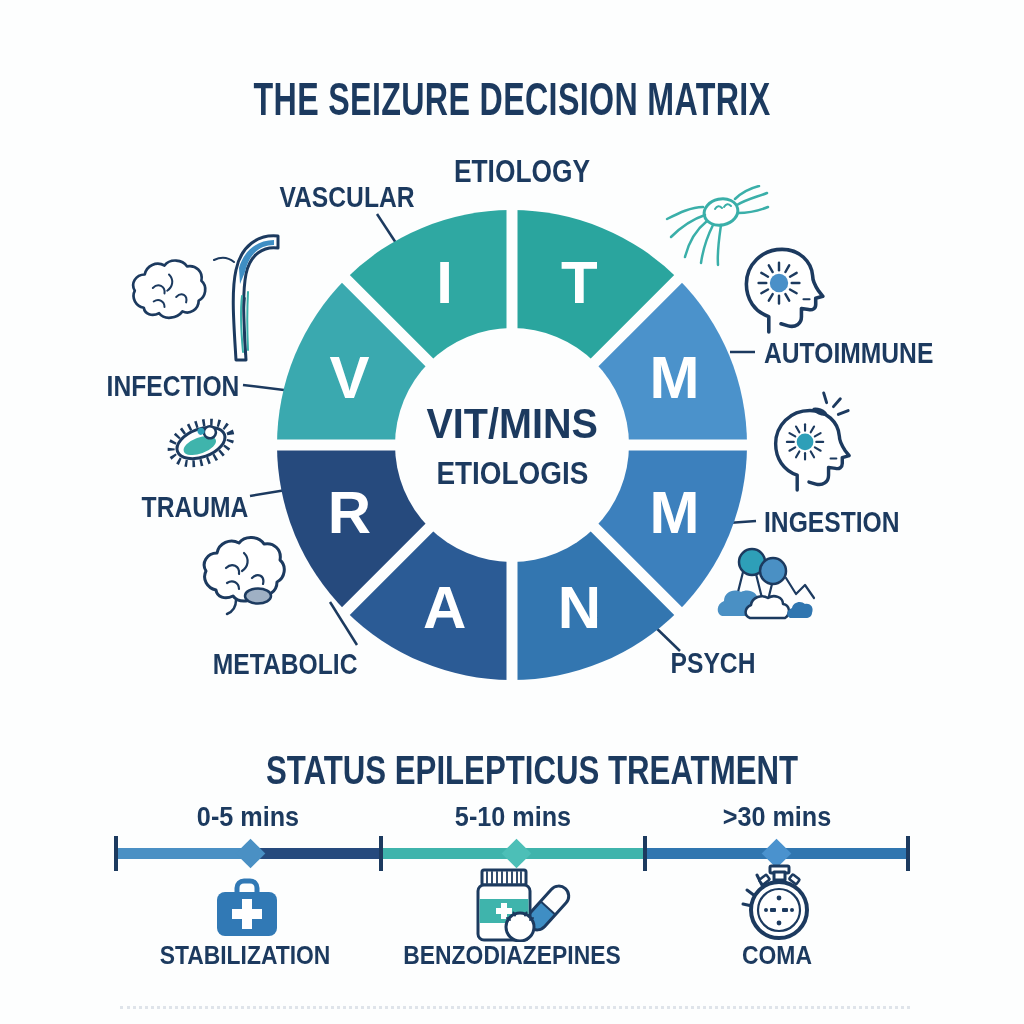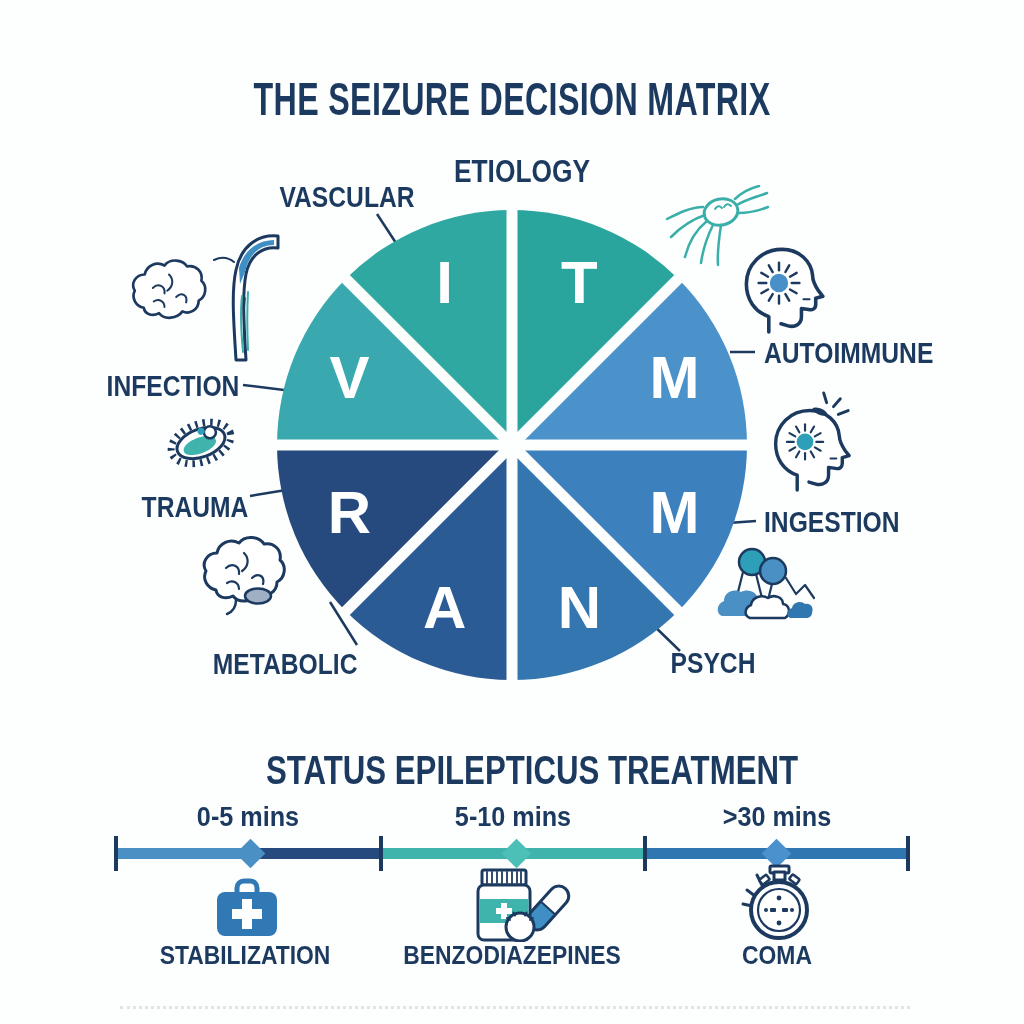--- a/index.html
+++ b/index.html
@@ -96,20 +96,24 @@
     <div class="wheel-divider" style="--d:90deg"></div>
     <div class="wheel-divider" style="--d:135deg"></div>
     <span class="ring-letter" style="--a:22.5deg">T</span>
     <span class="ring-letter" style="--a:67.5deg">M</span>
     <span class="ring-letter" style="--a:112.5deg">M</span>
     <span class="ring-letter" style="--a:157.5deg">N</span>
     <span class="ring-letter" style="--a:202.5deg">A</span>
     <span class="ring-letter" style="--a:247.5deg">R</span>
     <span class="ring-letter" style="--a:292.5deg">V</span>
     <span class="ring-letter" style="--a:337.5deg">I</span>
+    <div class="wheel-center">
+      <div class="center-line1">VIT/MINS</div>
+      <div class="center-line2">ETIOLOGIS</div>
+    </div>
   </div>
 
   <div class="t lbl ctr sx85 lbl-etiology">ETIOLOGY</div>
   <div class="t lbl ctr sx85 lbl-vascular">VASCULAR</div>
   <div class="t lbl ctr sx85 lbl-infection">INFECTION</div>
   <div class="t lbl ctr sx85 lbl-trauma">TRAUMA</div>
   <div class="t lbl ctr sx85 lbl-metabolic">METABOLIC</div>
   <div class="t lbl sx85 ol lbl-autoimmune">AUTOIMMUNE</div>
   <div class="t lbl sx85 ol lbl-ingestion">INGESTION</div>
   <div class="t lbl ctr sx85 lbl-psych">PSYCH</div>

